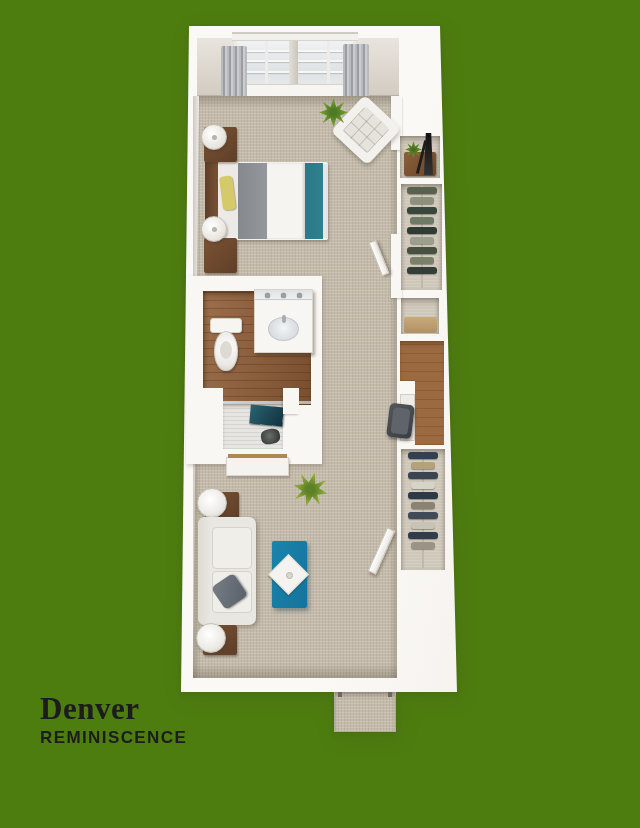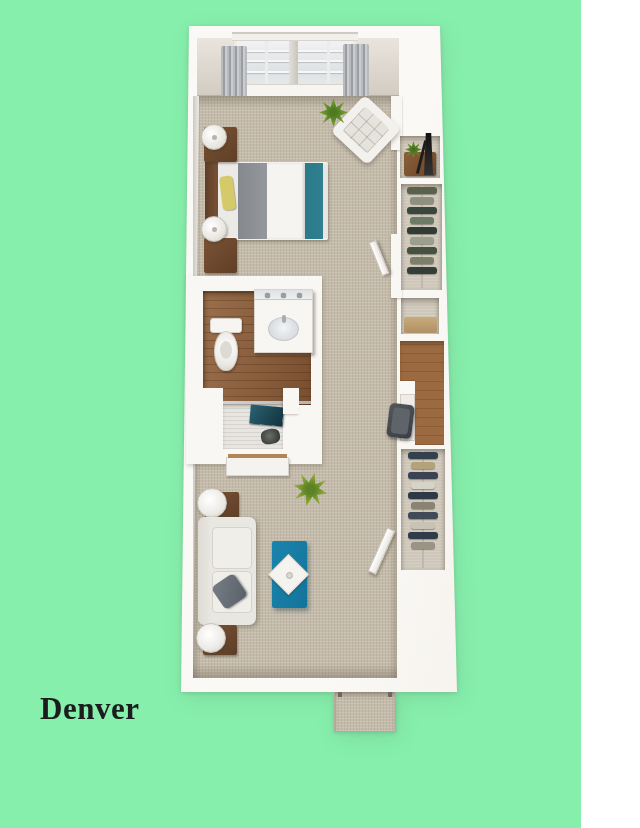--- a/index.html
+++ b/index.html
@@ -1,18 +1,18 @@
 <!DOCTYPE html>
 <html style="--wall: #f9f7f4; --carpet: #c4bbaa; --bathroom_wood: #8a5a36; --desk_wood: #9c6a40; --furniture_wood: #7a5234; --coffee_table_teal: #1a84ac; --bed_runner_teal: #2d7f8f; --shower_teal: #1c4552; --blanket_gray: #8d9094; --pillow_yellow: #d5ca6a; --plant_green: #6f9a2f; --curtain_gray: #9a9da1; --text_color: #1c1c1e;"><head>
 <meta charset="utf-8">
 <style>
   * { margin:0; padding:0; box-sizing:border-box; }
   html,body { background:#ffffff; }
   .page {
-    position:relative; width:581px; height:828px; background:#86efac;
+    position:relative; width:640px; height:828px; background:#4d7c0f;
     font-family:"Liberation Sans", sans-serif; overflow:hidden;
   }
   .abs { position:absolute; }
 
   
   .shell-wrap { position:absolute; inset:0; filter:drop-shadow(0 1px 2px rgba(60,55,45,.18)) drop-shadow(3px 6px 10px rgba(60,55,45,.10)); }
   .shell {
     position:absolute; left:0; top:0; width:640px; height:828px;
     background:linear-gradient(100deg, #fbf9f6 55%, #f0ece6 100%);
     clip-path:polygon(189px 26px, 440px 26px, 457px 692px, 181px 692px);
@@ -296,14 +296,15 @@
 
     <div class="abs door door-b"></div>
     <div class="abs carpet-tex alcove">
       <span class="tick tick-l"></span>
       <span class="tick tick-r"></span>
     </div>
   </div>
 
   <div class="abs caption">
     <div class="cap-title">Denver</div>
+    <div class="cap-program">REMINISCENCE</div>
   </div>
 </div>
 
 </body></html>

